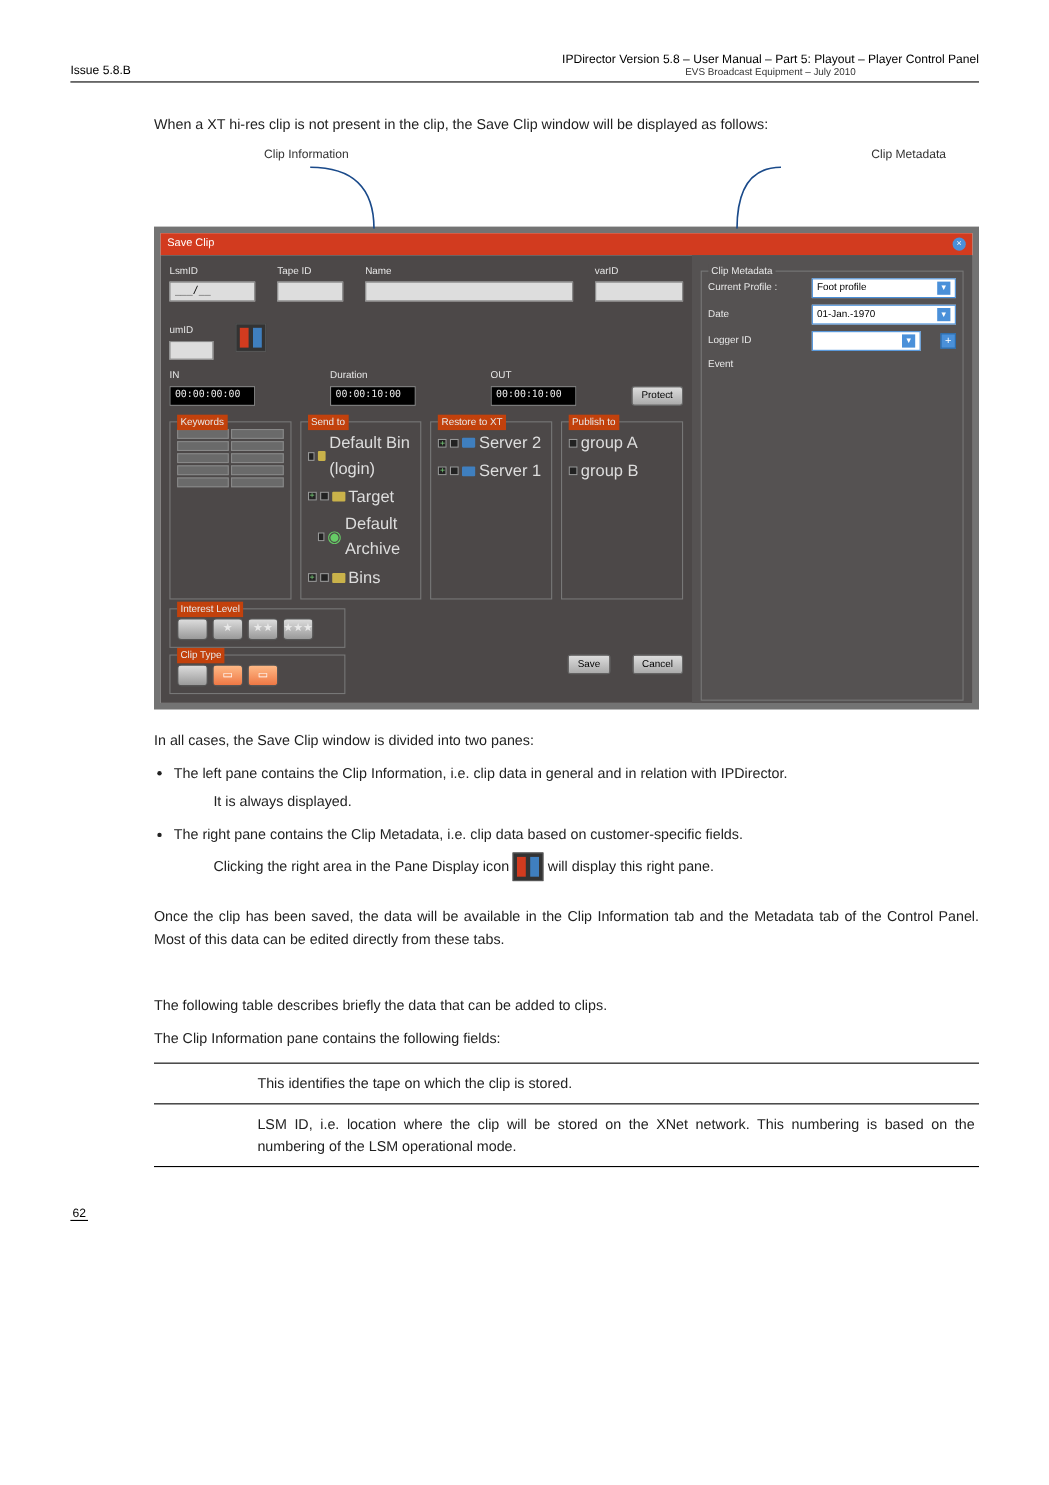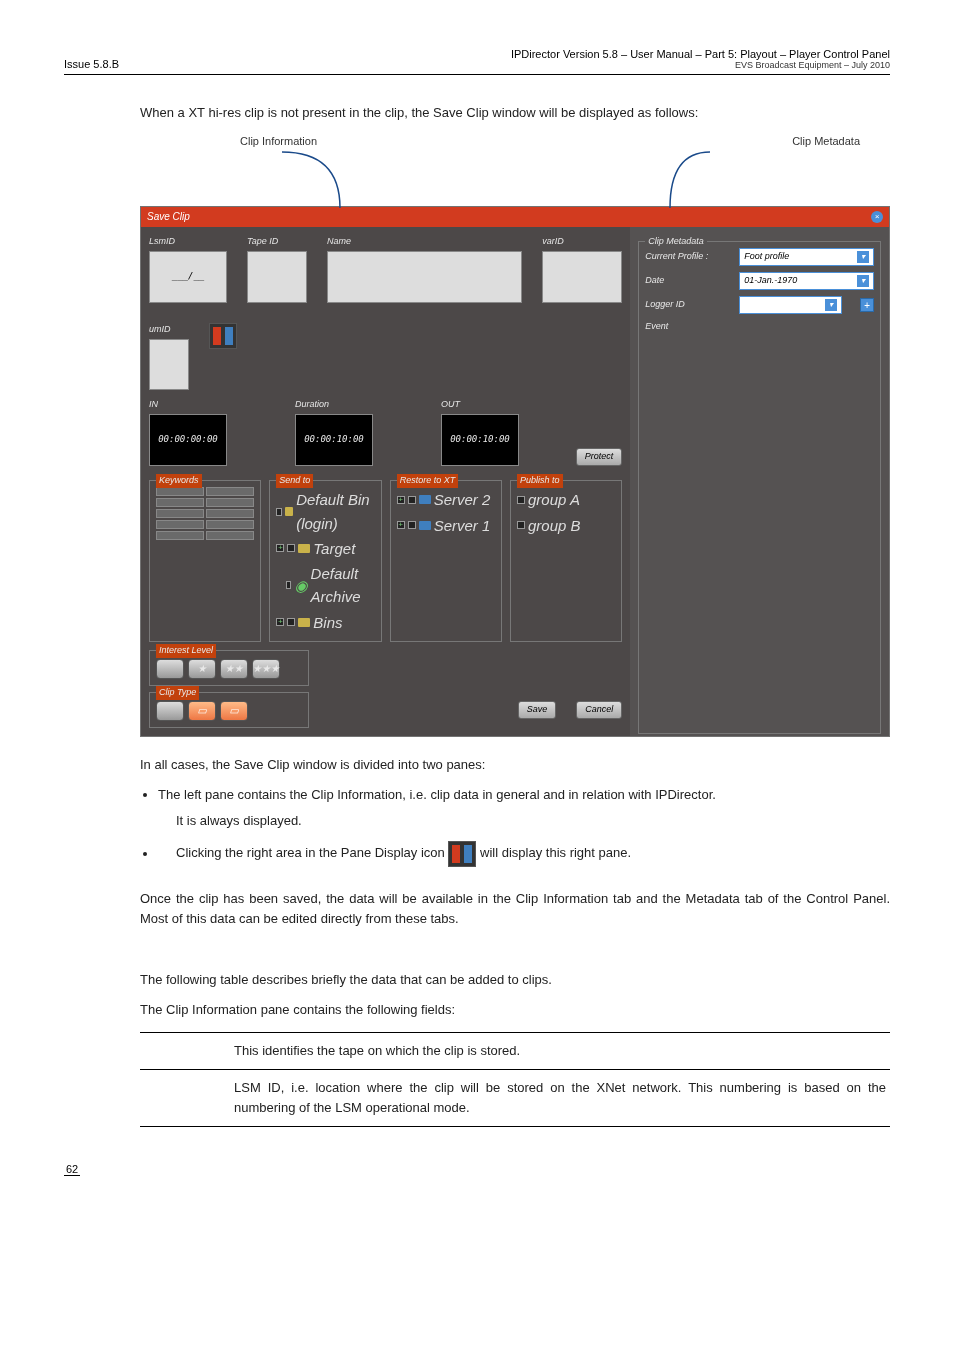--- a/index.html
+++ b/index.html
@@ -1,36 +1,36 @@
 <!DOCTYPE html>
 <html><head>
 <meta charset="utf-8">
 <style>
   * { box-sizing: border-box; margin: 0; padding: 0; }
   body { font-family: Arial, Helvetica, sans-serif; background: #fff; width: 954px; margin: 0 auto; color: #000; }
   .page { padding: 48px 64px 40px 64px; }
   .header-row { display: flex; justify-content: space-between; align-items: flex-end; font-size: 11px; }
   .header-right { text-align: right; }
-  .header-sub { font-size: 9px; color: #333; }
+  .header-sub { font-size: 9px; color: #333; text-align: center; }
   .hr-top { border: none; border-top: 1.5px solid #000; margin: 4px 0 28px 0; }
   .content { margin-left: 76px; font-size: 13px; color: #222; line-height: 1.55; }
   .content p { margin-bottom: 10px; text-align: justify; }
   .labels-row { display: flex; justify-content: space-between; font-size: 11px; color: #333; margin: 0 0 0 0; padding: 0 30px 0 100px; }
   .curve-area { height: 56px; position: relative; margin: 0 0 0 0; }
   .curve-area svg { position: absolute; top: -2px; left: 0; }
-  .screenshot-wrap { border: 1px solid #737373; margin: 0 0 18px 0; font-style: italic; }
+  .screenshot-wrap { border: 6px solid #737373; margin: 0 0 18px 0; }
   .ss-title { background: #d23b1f; color: #fff; font-size: 10px; padding: 2px 6px; display: flex; justify-content: space-between; align-items: center; }
   .close-dot { width: 12px; height: 12px; background: #4a90d9; border-radius: 50%; display: inline-block; text-align:center; font-size:8px; line-height:12px; color:#fff;}
   .ss-body { display: flex; background: #4c4848; }
   .ss-left { flex: 1.95; padding: 8px; color: #e8e8e8; font-size: 9px; }
   .ss-right { flex: 1; background: #555252; padding: 8px; color: #e8e8e8; font-size: 9px; }
   .field-row { display: flex; gap: 20px; margin-bottom: 8px; flex-wrap: wrap; }
   .fld { display: flex; flex-direction: column; gap: 2px; }
   .fld label { font-size: 9px; color: #e6e6e6; }
-  .fld .inp { background: #000; color: #e8e8e8; font-family: monospace; font-size: 9px; padding: 18px 4px; border: 1px solid #888; min-width: 78px; display:inline-block;text-align:center;}
+  .fld .inp { background: #000; color: #e8e8e8; font-family: monospace; font-size: 9px; padding: 1px 4px; border: 1px solid #888; min-width: 78px; display:inline-block;}
   .fld .inp.light { background: #ddd; color:#000; }
   .btn-gray { background: linear-gradient(#ddd,#aaa); color:#000; font-size:9px; border:1px solid #666; border-radius:3px; padding:1px 8px; display:inline-block; }
   .group-box { border: 1px solid #777; padding: 6px; margin-top: 6px; position: relative; }
   .group-box > .legend { position: absolute; top: -7px; left: 6px; background:#c2410c; padding: 0 3px; font-size:9px; }
   .group-box.alt > .legend { background:#555252; }
   .tree-line { font-size: 15px; color:#ddd; padding: 1px 0; display:flex; align-items:center; gap:3px;}
   .cb { width:8px; height:8px; border:1px solid #999; background:#222; display:inline-block;}
   .cb.green::after { content:"+"; color:#7c7; font-size:8px; display:block; line-height:6px; text-align:center;}
   .fld-icon { width:12px; height:9px; background:#3f7fbf; display:inline-block; border-radius:1px;}
   .fld-icon.y { background:#c9b24a; }
@@ -40,21 +40,21 @@
   .meta-row { display:flex; align-items:center; gap:18px; margin-bottom:6px;}
   .meta-row label { width:76px; font-size:9px;}
   .dd { background:#fff; color:#000; font-size:9px; padding:1px 4px; border:1px solid #4a90d9; flex:1; display:flex; justify-content:space-between; align-items:center;}
   .dd .arrow { background:#4a90d9; color:#fff; width:12px; height:12px; font-size:8px; text-align:center; line-height:12px;}
   .plus-btn { background:#4a90d9; color:#fff; width:14px; height:14px; font-size:10px; text-align:center; line-height:14px; border:1px solid #2a6aa9;}
   .pane-icon { display:inline-block; vertical-align:middle; width:28px; height:26px; background:#333; border:1px solid #555; position:relative;}
   .pane-icon::before { content:""; position:absolute; left:3px; top:3px; bottom:3px; width:8px; background:#d23b1f;}
   .pane-icon::after { content:""; position:absolute; right:3px; top:3px; bottom:3px; width:8px; background:#3f7fbf;}
   ul.bullets { list-style: disc; padding-left: 18px; margin: 6px 0 12px 0;}
   ul.bullets > li { margin-bottom: 6px; text-align: justify;}
-  .indent { margin-left: 18px; margin-bottom: 10px;}
+  .indent { margin-left: 36px; margin-bottom: 10px;}
   table.desc { border-collapse: collapse; width: 100%; margin-top: 12px; }
   table.desc td { padding: 8px 4px; vertical-align: top; font-size: 13px; text-align: justify;}
   table.desc tr { border-top: 1.2px solid #000; }
   table.desc tr:last-child { border-bottom: 1.2px solid #000; }
   .pgnum { font-size: 11px; margin-top: 36px; border-bottom:1px solid #000; display:inline-block; padding: 0 2px;}
   .keywords-grid { display:flex; flex-direction:column; gap:2px;}
   .keywords-grid .krow { display:flex; gap:2px;}
   .keywords-grid .kcell { flex:1; height:9px; background:#6a6a6a; border:1px solid #888;}
   .left-cols { display:flex; gap:8px;}
   .lc { flex:1; }
@@ -217,21 +217,21 @@
 
           <div class="group-box" style="margin-top:8px; width:160px">
             <span class="legend">Interest Level</span>
             <div class="stars-row">
               <span class="star-btn">&nbsp;</span>
               <span class="star-btn">★</span>
               <span class="star-btn">★★</span>
               <span class="star-btn">★★★</span>
             </div>
           </div>
-          <div style="display:flex; align-items:center; gap:10px;">
+          <div style="display:flex; align-items:flex-start; gap:10px;">
             <div class="group-box" style="margin-top:6px; width:160px">
               <span class="legend">Clip Type</span>
               <div class="stars-row">
                 <span class="star-btn">&nbsp;</span>
                 <span class="star-btn" style="background:linear-gradient(#fb8,#e74);color:#fff">▭</span>
                 <span class="star-btn" style="background:linear-gradient(#fb8,#e74);color:#fff">▭</span>
               </div>
             </div>
             <div class="bottom-btns" style="margin-left:auto">
               <span class="btn-gray">Save</span>
@@ -274,20 +274,21 @@
       </div>
     </div>
 
     <p>In all cases, the Save Clip window is divided into two panes:</p>
     <ul class="bullets">
       <li>
         <span>The left pane contains the Clip Information, i.e. clip data in general and in relation with IPDirector.</span>
         <p class="indent" style="margin-top:6px">It is always displayed.</p>
       </li>
       <li>
+        <span>The right pane contains the Clip Metadata, i.e. clip data based on customer-specific fields.</span>
         <p class="indent" style="margin-top:6px">
           <span>Clicking the right area in the Pane Display icon </span>
           <span class="pane-icon"></span>
           <span> will display this right pane.</span>
         </p>
       </li>
     </ul>
 
     <p style="margin-top:22px">Once the clip has been saved, the data will be available in the Clip Information tab and the Metadata tab of the Control Panel. Most of this data can be edited directly from these tabs.</p>
 

